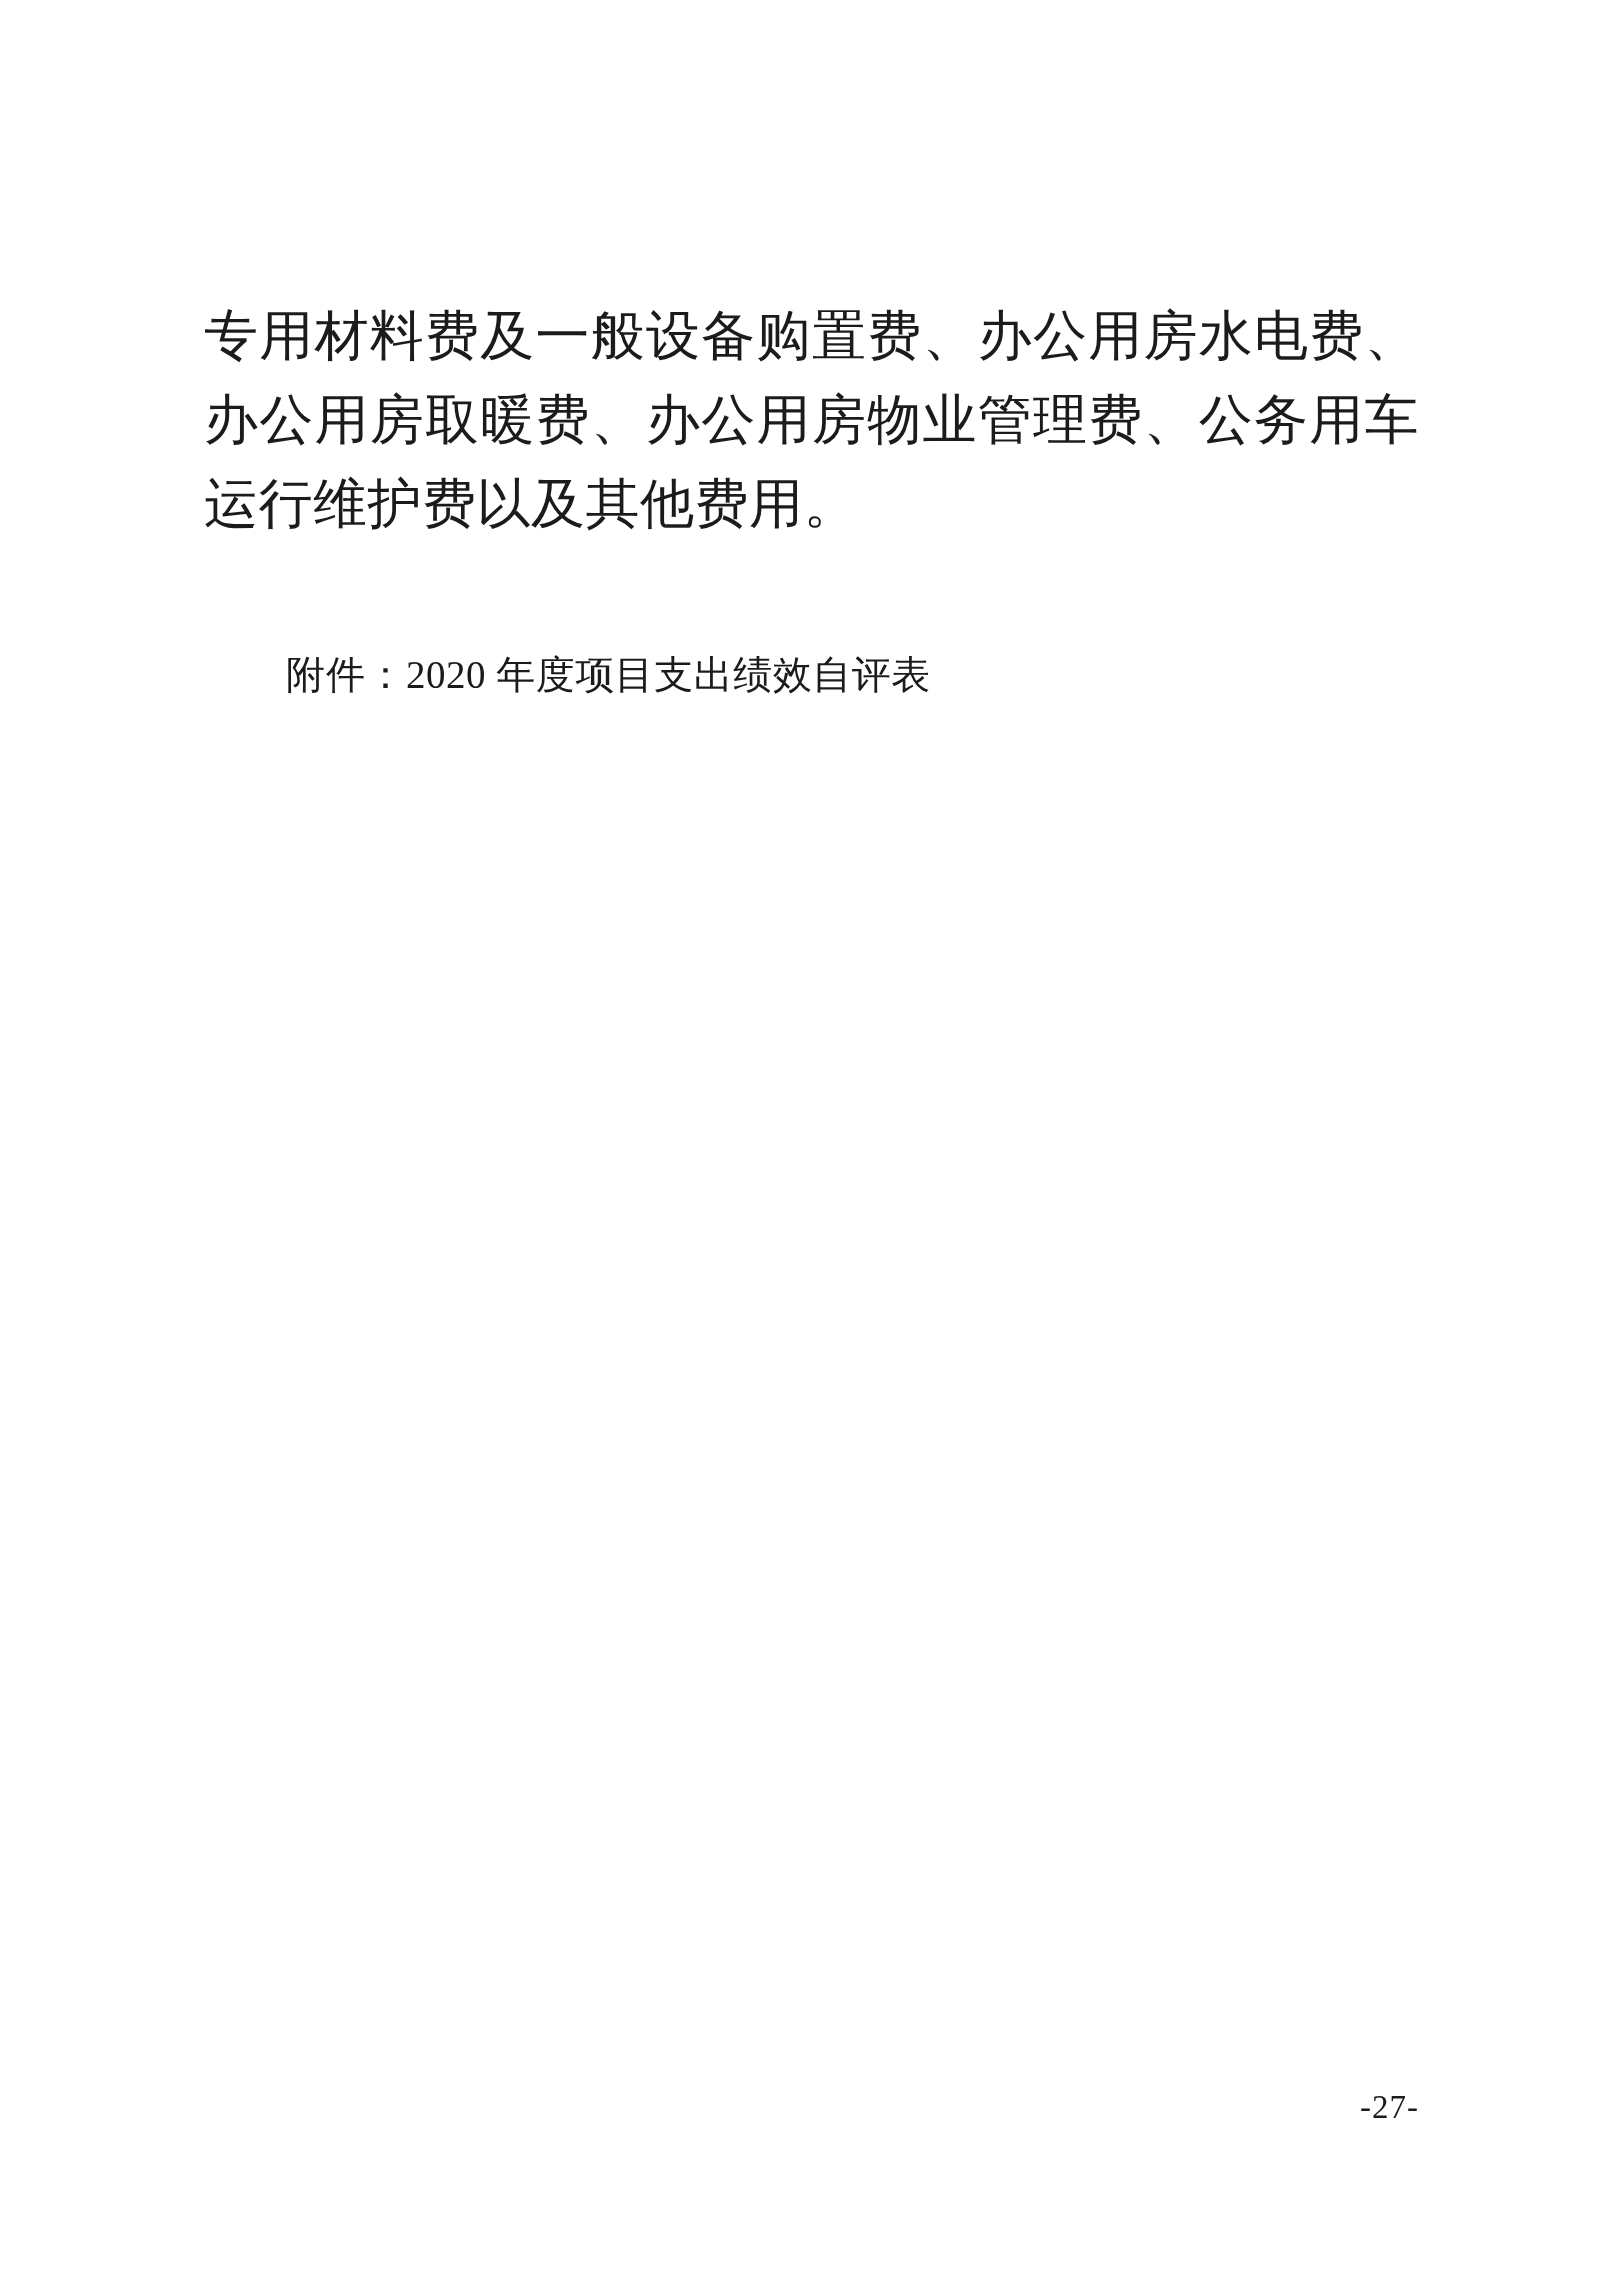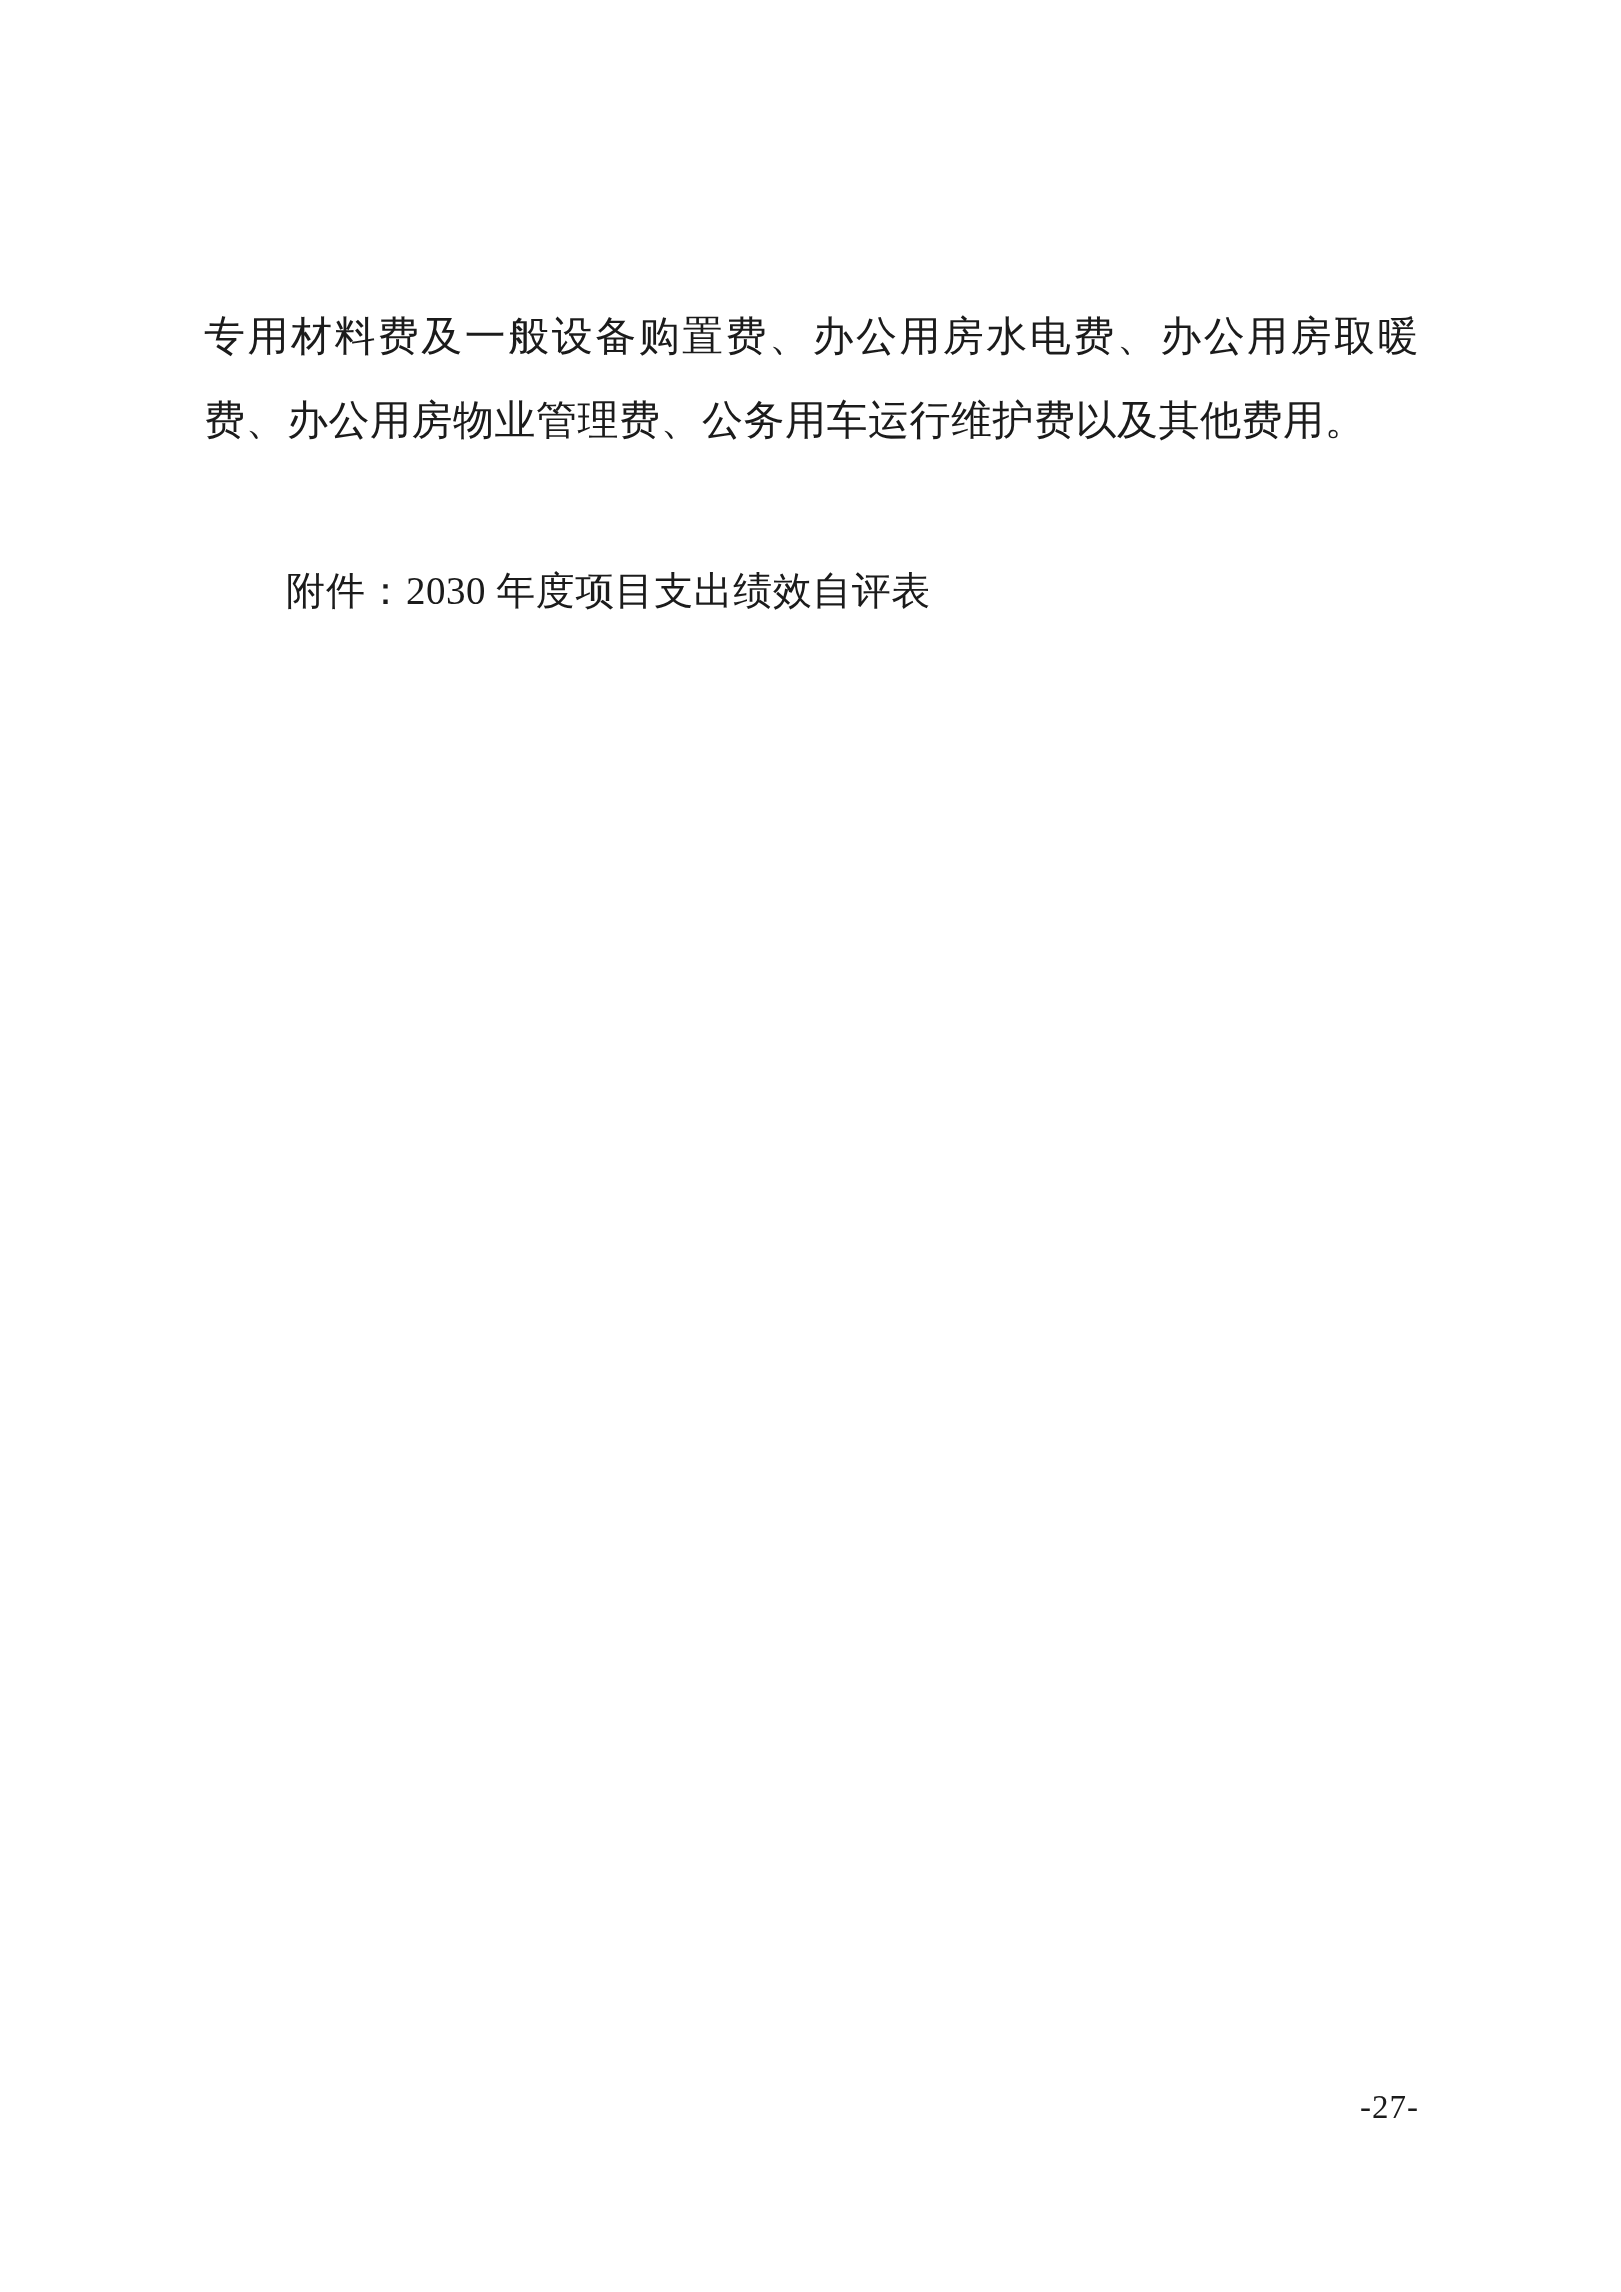--- a/index.html
+++ b/index.html
@@ -21,21 +21,21 @@
     inset: 0;
     background: #ffffff;
   }
   .content {
     position: absolute;
     left: 204px;
     top: 294px;
     width: 1215px;
   }
   .body-paragraph {
-    font-size: 41px;
+    font-size: 54px;
     line-height: 84px;
     letter-spacing: 0.5px;
     text-align: justify;
     text-justify: inter-character;
     margin: 0;
     color: #1b1b1b;
     font-family: "Liberation Serif", "DejaVu Serif", serif;
   }
   .attachment-block {
     margin-top: 94px;
@@ -62,19 +62,19 @@
   }
 </style>
 </head>
 <body>
 
 <div class="page">
   <div class="content">
     <p class="body-paragraph">专用材料费及一般设备购置费、办公用房水电费、办公用房取暖费、办公用房物业管理费、公务用车运行维护费以及其他费用。</p>
 
     <div class="attachment-block">
-      <span class="attachment-label">附件：</span><span class="attachment-text">2030 年度项目支出绩效自评表</span>
+      <span class="attachment-label">附件：</span><span class="attachment-text">2020 年度项目支出绩效自评表</span>
     </div>
   </div>
 
   <div class="page-number">-27-</div>
 </div>
 
 
 </body></html>

